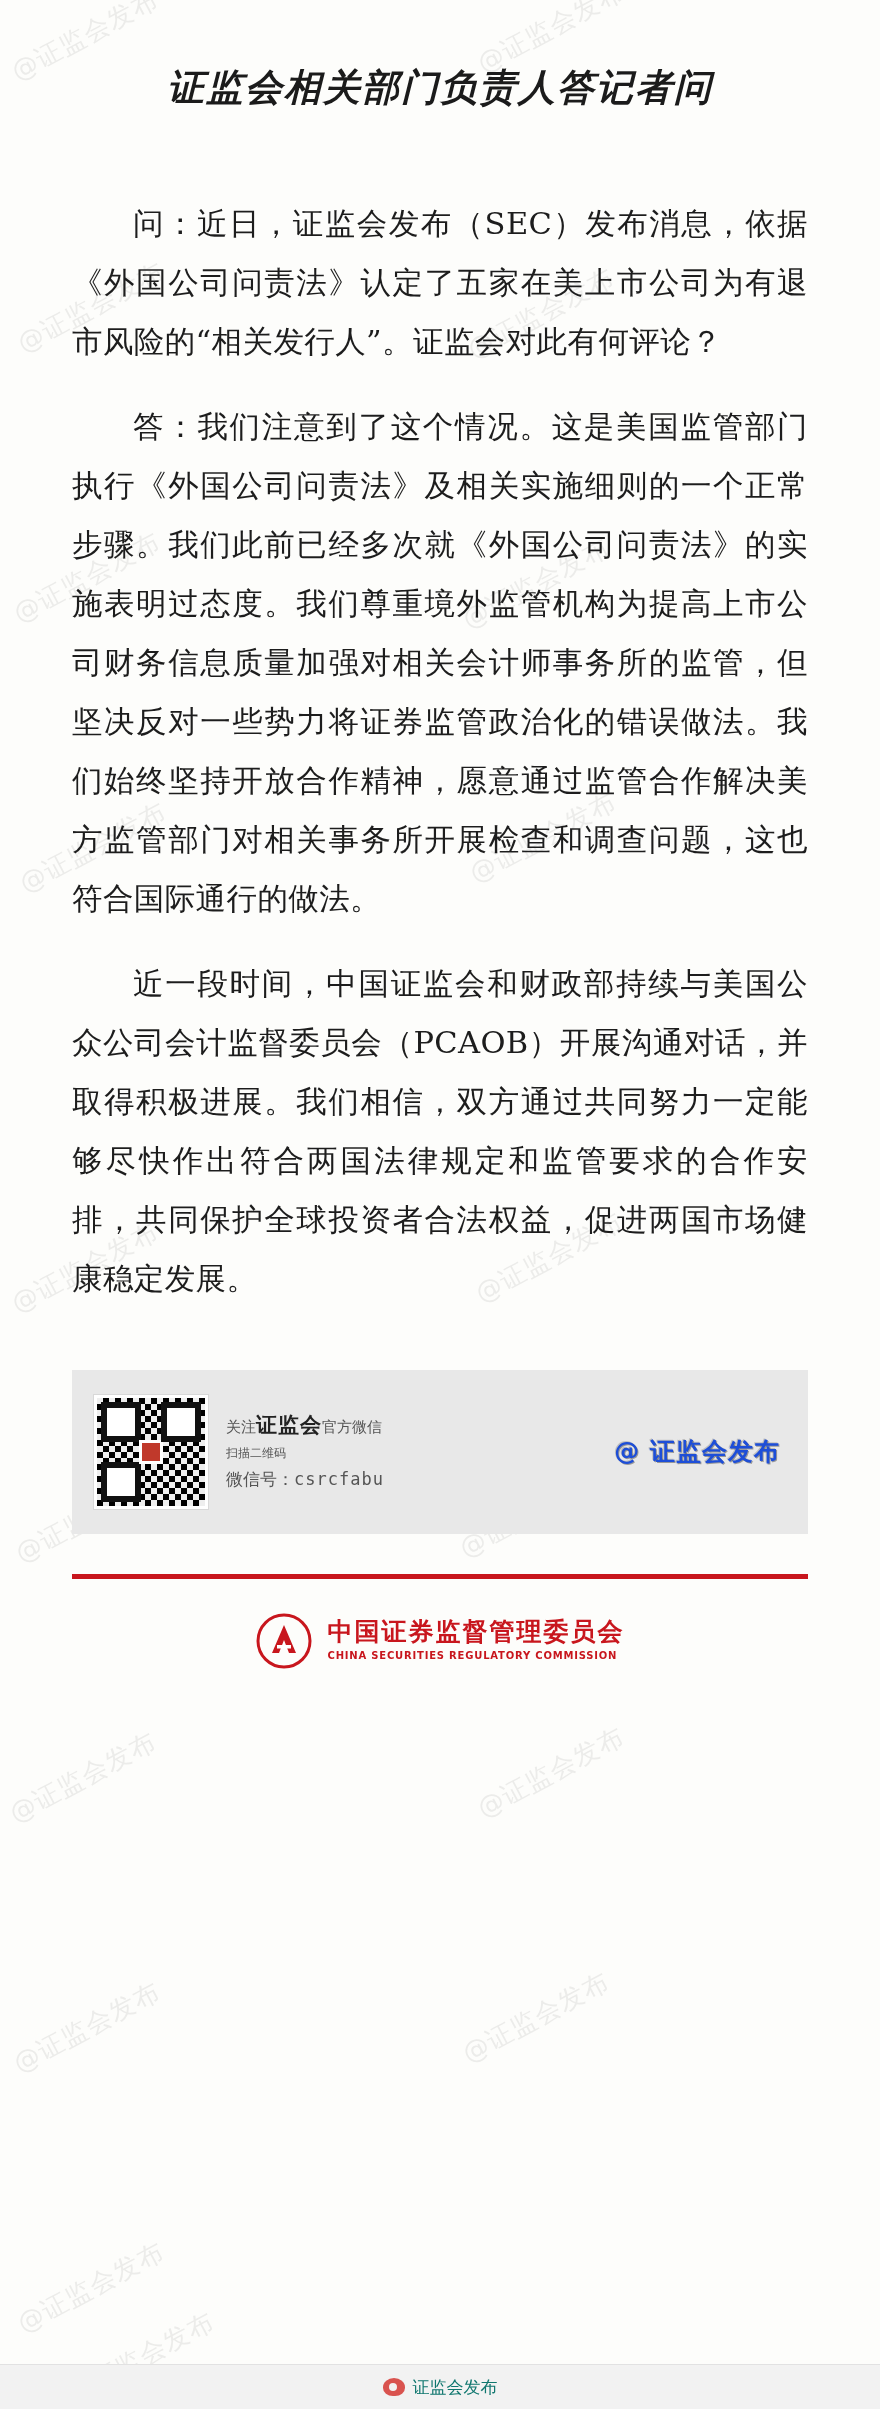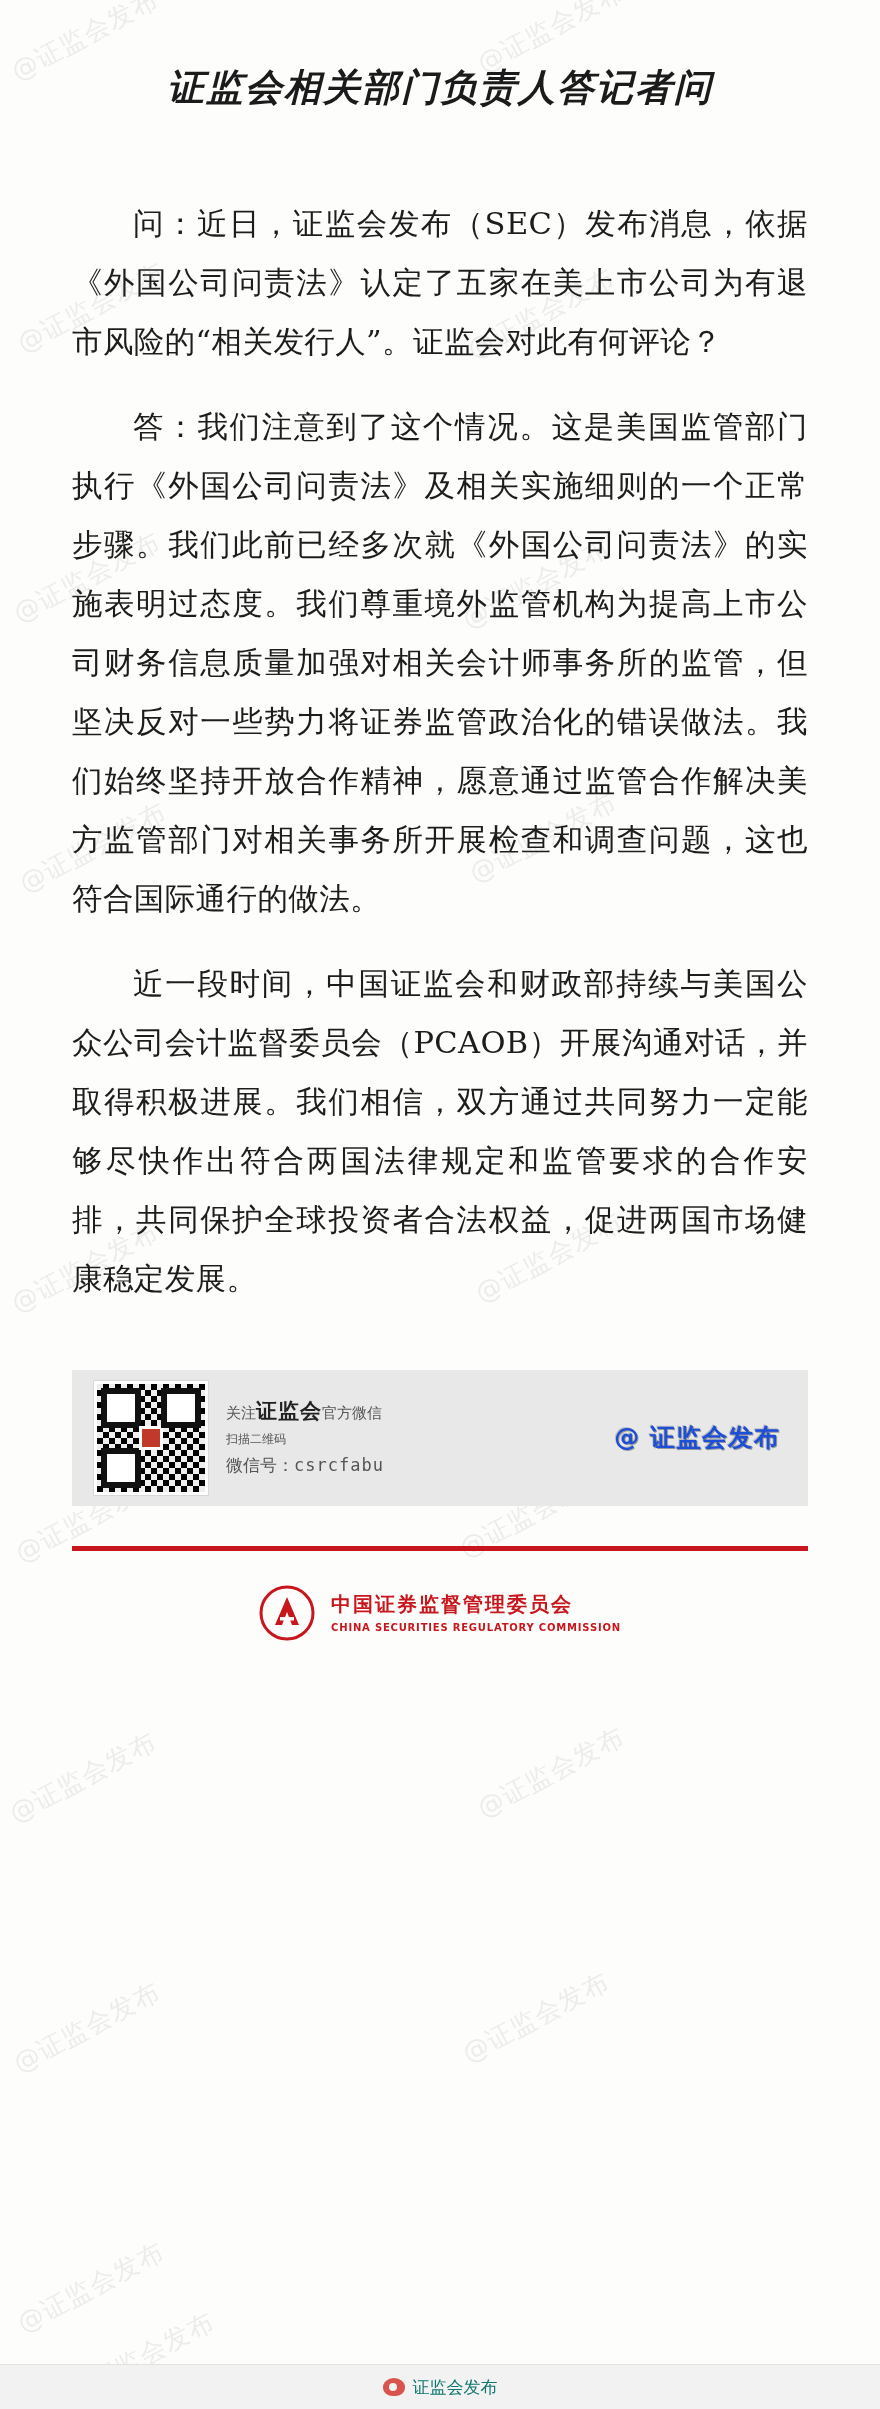--- a/index.html
+++ b/index.html
@@ -65,21 +65,21 @@
     margin: 0 0 26px 0;
     letter-spacing: 0.4px;
   }
 
   
   .promo {
     position: relative;
     z-index: 3;
     margin: 62px 72px 0 72px;
     background: #e8e8e8;
-    height: 136px;
+    height: 164px;
     display: flex;
     align-items: center;
     padding: 0 22px;
     box-sizing: border-box;
   }
   .qr {
     width: 108px;
     height: 108px;
     background:
       repeating-linear-gradient(0deg,#111 0 6px,#fff 6px 12px),
@@ -163,21 +163,21 @@
     width: 56px;
     height: 56px;
     flex: none;
     position: relative;
   }
   .footer-text {
     text-align: left;
   }
   .footer-cn {
     font-family: "DejaVu Sans", "Liberation Sans", sans-serif;
-    font-size: 20px;
+    font-size: 25px;
     font-weight: bold;
     color: #c8161d;
     letter-spacing: 2px;
     line-height: 30px;
   }
   .footer-en {
     font-family: "DejaVu Sans", "Liberation Sans", sans-serif;
     font-size: 10px;
     font-weight: bold;
     color: #c8161d;

